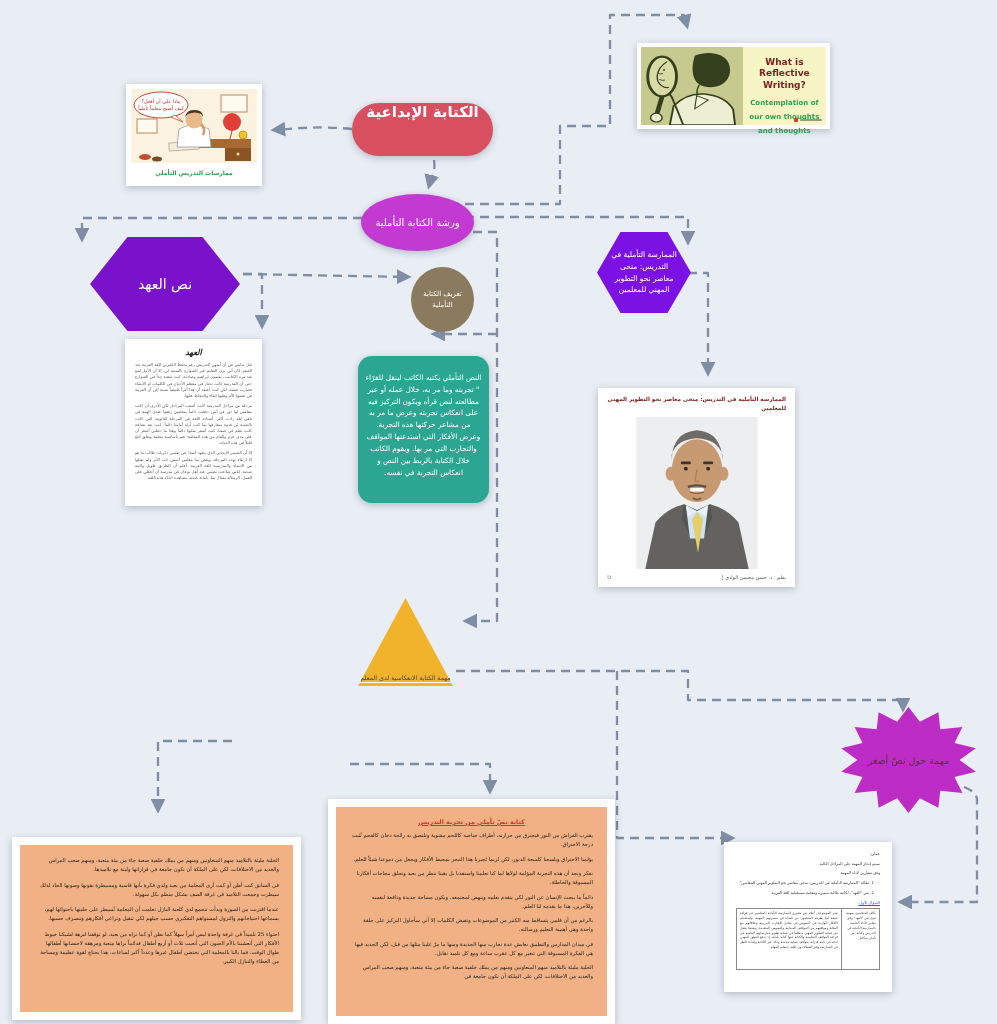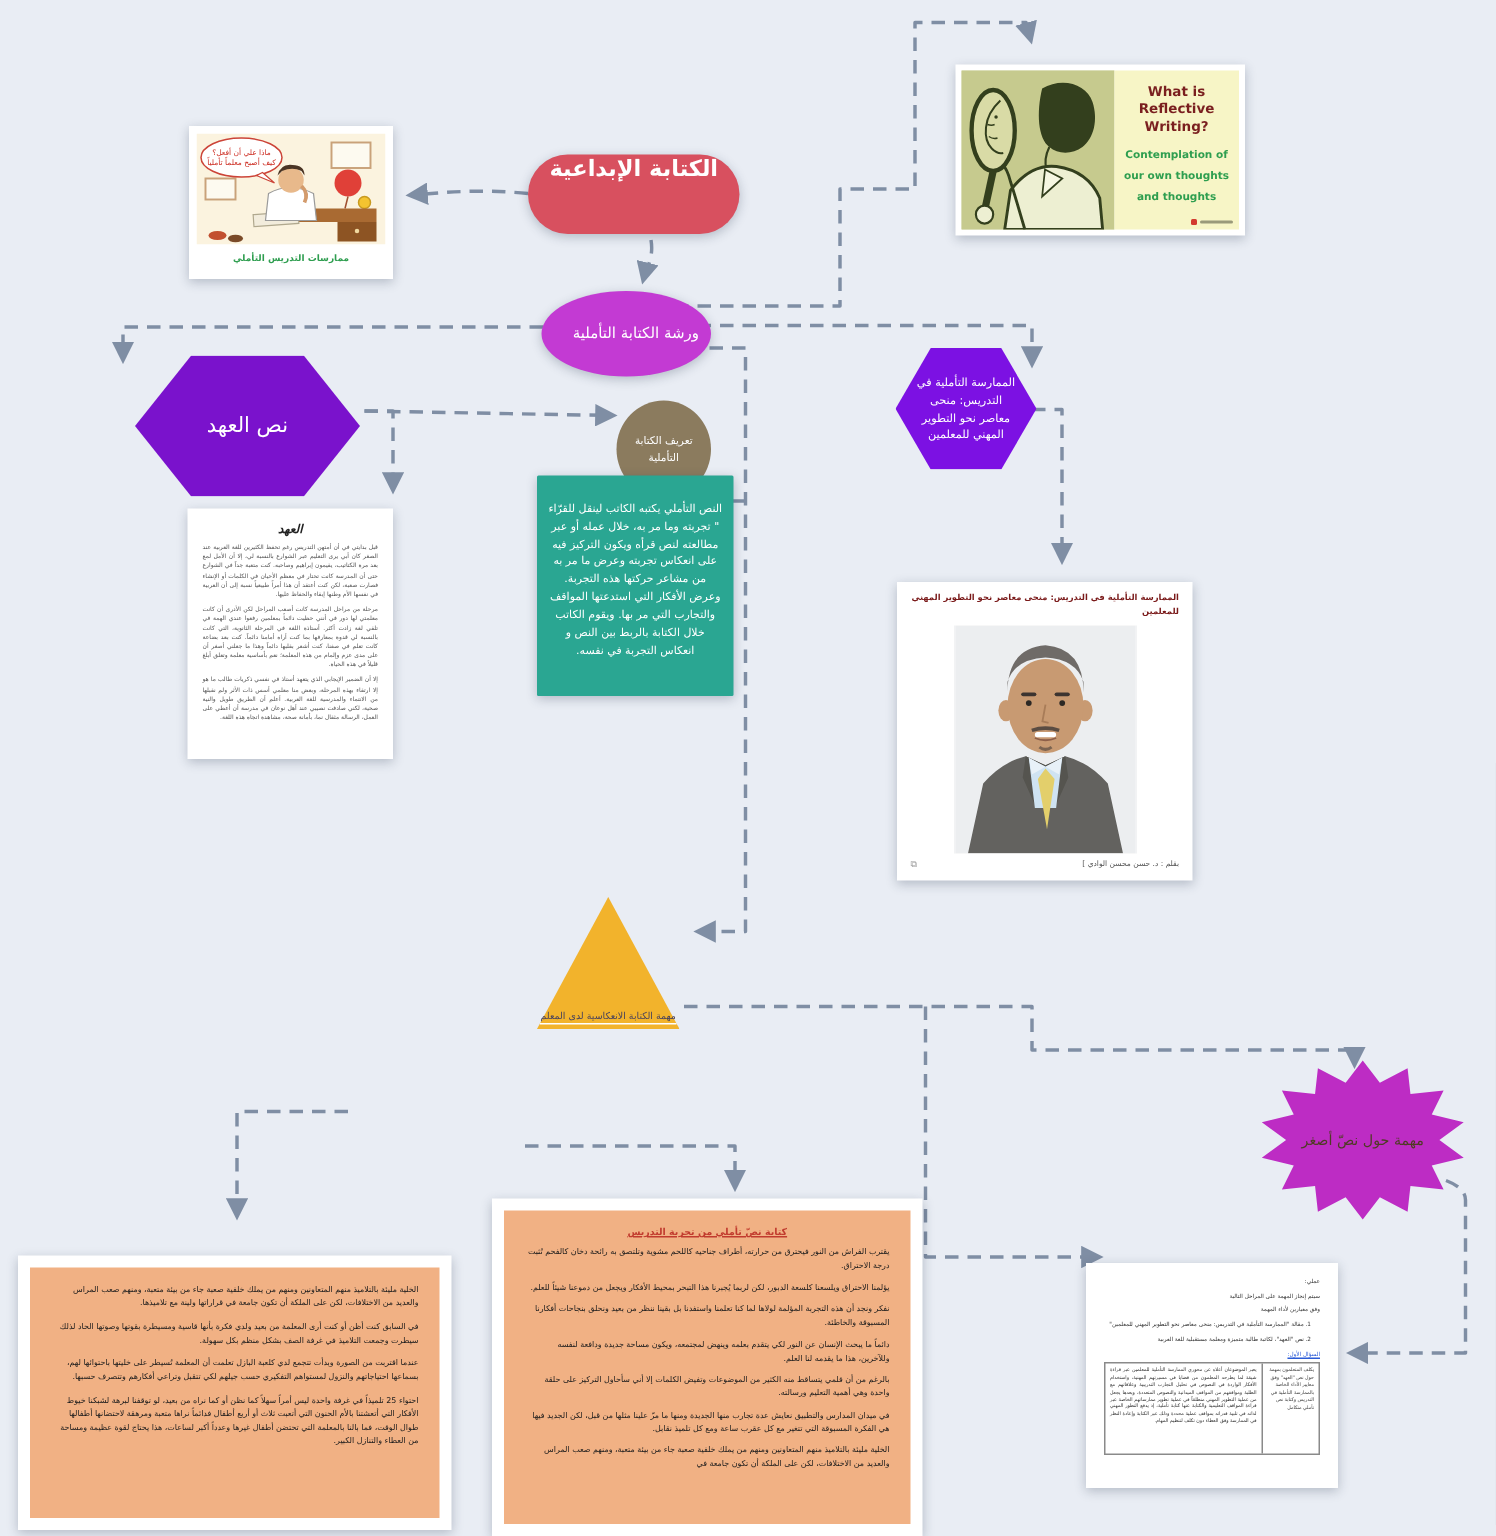--- a/index.html
+++ b/index.html
@@ -10,34 +10,34 @@
   .node,.card{position:absolute;z-index:2;}
   .shadow{box-shadow:0 2px 7px rgba(40,55,80,.28);}
   .softshadow{box-shadow:0 2px 5px rgba(40,55,80,.18);}
 
   
   .pill{left:352px;top:103px;width:141px;height:53px;border-radius:27px;background:#d8505f;
         display:flex;align-items:flex-start;justify-content:center;color:#fff;font-weight:bold;font-size:15px;}
 
   
   .ellipse{left:361px;top:194px;width:113px;height:57px;border-radius:50%;background:#c33ad3;
-        display:flex;align-items:center;color:#fff;font-size:10px;text-align:center;padding:0 8px;}
+        display:flex;align-items:center;justify-content:center;color:#fff;font-size:10px;text-align:center;padding:0 8px;}
 
   
   .hex{clip-path:polygon(25% 0,75% 0,100% 50%,75% 100%,25% 100%,0 50%);
        display:flex;align-items:center;justify-content:center;color:#fff;text-align:center;}
   .hex.covenant{left:90px;top:237px;width:150px;height:94px;background:#7a12cc;font-size:14px;}
   .hex.practice{left:597px;top:232px;width:94px;height:81px;background:#7c11e3;font-size:7.5px;line-height:1.55;padding:0 14px;}
 
   
   .circle{left:411px;top:267px;width:63px;height:65px;border-radius:50%;background:#8b7b5e;
         display:flex;align-items:center;justify-content:center;color:#fff;font-size:7px;text-align:center;line-height:1.5;padding:6px;}
 
   
-  .teal{left:358px;top:317px;width:131px;height:147px;background:#2aa692;border-radius:1px;color:#fff;
+  .teal{left:358px;top:356px;width:131px;height:147px;background:#2aa692;border-radius:14px;color:#fff;
         font-size:7.3px;line-height:1.62;text-align:center;padding:16px 7px 6px 7px;direction:rtl;}
 
   
   .doc{background:#fff;}
   .covdoc{left:125px;top:339px;width:137px;height:167px;padding:9px 10px;direction:rtl;overflow:hidden;}
   .covdoc h4{margin:0 0 5px 0;text-align:center;font-size:8px;color:#222;font-style:italic;}
   .covdoc p{margin:0 0 4px 0;font-size:4px;line-height:1.55;color:#555;text-align:justify;}
 
   .orange-card{padding:8px;}
   .orange-inner{background:#f1b184;width:100%;height:100%;padding:11px 14px;direction:rtl;overflow:hidden;}
@@ -69,21 +69,21 @@
   
   .star{left:838px;top:705px;width:141px;height:110px;}
   .star .txt{position:absolute;inset:0;display:flex;align-items:center;justify-content:center;
         color:#4f3c24;font-size:9.5px;}
 
   
   .cartoon{left:126px;top:84px;width:136px;height:102px;background:#fff;padding:5px;}
   .cartoon .cap{text-align:center;font-size:6px;color:#2f9e50;font-weight:bold;margin-top:2px;}
 
   
-  .poster{left:637px;top:43px;width:193px;height:114px;background:#fff;padding:4px;display:flex;}
+  .poster{left:637px;top:43px;width:193px;height:86px;background:#fff;padding:4px;display:flex;}
   .poster .ill{width:55%;background:#c6ca8e;}
   .poster .txt{width:45%;background:#f7f5c6;position:relative;padding:10px 4px 4px 4px;text-align:center;}
   .poster .t1{color:#7a1f1f;font-weight:bold;font-size:9px;line-height:1.25;margin-bottom:8px;}
   .poster .t2{color:#2e9e4f;font-weight:bold;font-size:7px;margin:6px 0;}
   .poster .wm{position:absolute;right:4px;bottom:3px;display:flex;align-items:center;gap:2px;}
   .poster .wm .dot{width:4px;height:4px;background:#d33a2f;border-radius:1px;}
   .poster .wm .bar{width:22px;height:2px;background:#9a9a7a;border-radius:1px;}
 
   
   .article{left:598px;top:388px;width:197px;height:199px;background:#fff;padding:7px 9px 5px 9px;display:flex;flex-direction:column;}

